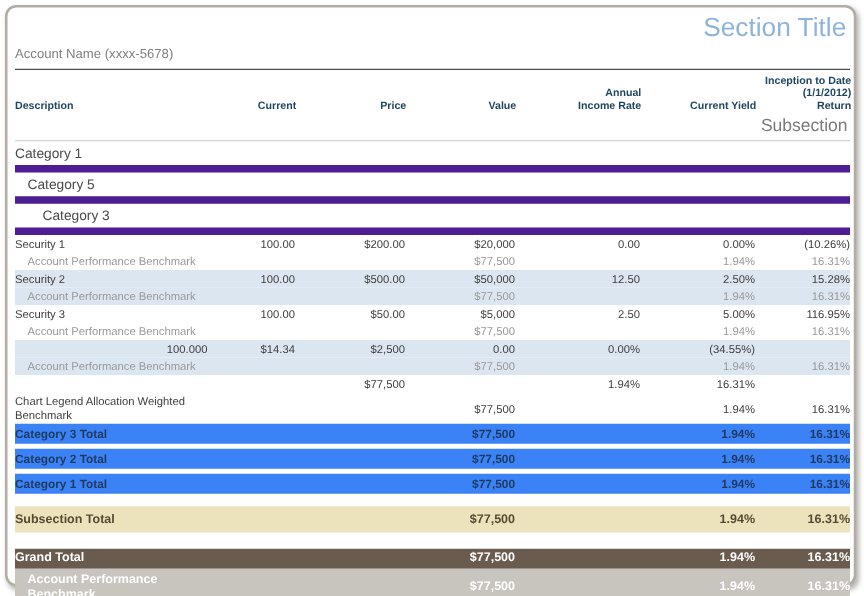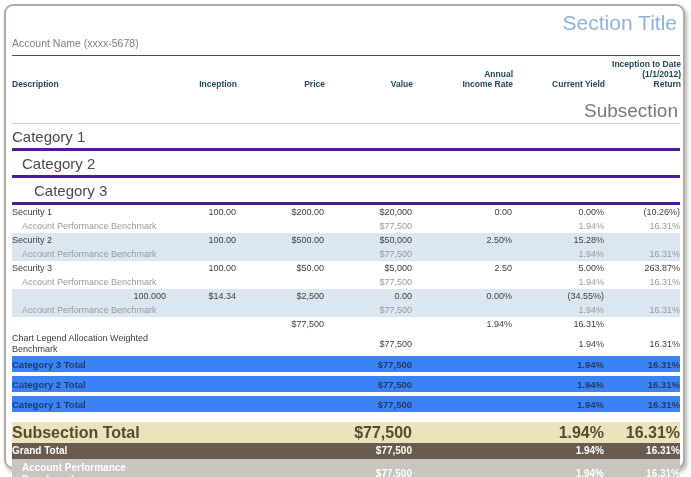--- a/index.html
+++ b/index.html
@@ -15,82 +15,82 @@
            padding:2px 3px 5px 0;border-bottom:1.5px solid #4e4e4e;}
 
   .grid{display:grid;grid-template-columns:155px 70px 88px 88px 100px 92px 76px;}
 
   .hdr{margin-top:3px;align-items:end;color:#1e4660;font-weight:bold;font-size:8.5px;line-height:10px;}
   .hdr .cell{white-space:pre-line;}
 
   .cell{text-align:right;overflow:hidden;}
   .cell.description{text-align:left;}
 
-  .subsection{text-align:right;font-size:19px;line-height:16px;color:#7a7a7a;
-              padding:3px 2px 4px 0;border-bottom:1px solid #d5d4d2;margin-top:11px;}
+  .subsection{text-align:right;font-size:14px;line-height:16px;color:#7a7a7a;
+              padding:3px 2px 4px 0;border-bottom:1px solid #d5d4d2;}
 
   .row{align-items:center;}
   .row .cell{padding:2px 1px 1px 0;}
 
-  .row.category{font-size:15px;color:#4a4a4a;border-bottom:3px solid #4c1d95;}
+  .row.category{font-size:11px;color:#4a4a4a;border-bottom:6px solid #4c1d95;}
   .row.category .cell{padding:4px 0 3px 0;}
   .row.category.lvl2 .cell{padding-left:10px;}
   .row.category.lvl3 .cell{padding-left:22px;}
 
   .row.security,.row.benchmark,.row.chart-benchmark{font-size:9px;line-height:11px;color:#404040;}
   .row.benchmark{color:#999999;}
   .row.benchmark .cell.description{padding-left:10px;}
   .row.shaded{background:#dce6f1;}
 
   .row.category-total{background:#3b82f6;font-weight:bold;font-size:9.5px;line-height:11px;
                       color:#1f3a5f;margin-bottom:4px;}
   .row.category-total .cell{padding:3px 1px 2px 0;}
 
-  .row.subsection-total{background:#ece3bd;font-weight:bold;font-size:16px;line-height:12px;
+  .row.subsection-total{background:#ece3bd;font-weight:bold;font-size:10px;line-height:12px;
                         color:#574a31;margin-top:10px;}
   .row.subsection-total .cell{padding:5px 1px 4px 0;}
 
   .row.grand-total{background:#695c4f;font-weight:bold;font-size:10px;line-height:12px;
-                   color:#ffffff;}
+                   color:#ffffff;margin-top:13px;}
   .row.grand-total .cell{padding:2px 1px 2px 0;}
 
   .row.grand-benchmark{background:#c8c4be;font-weight:bold;font-size:10px;line-height:12px;color:#ffffff;}
   .row.grand-benchmark .cell{padding:3px 1px 3px 0;}
   .row.grand-benchmark .cell.description{padding-left:10px;}
 </style>
 </head>
 <body>
 
 <div class="card">
 
   <div class="title">Section Title</div>
 
   <div class="account">Account Name (xxxx-5678)</div>
 
   <div class="grid hdr">
     <div class="cell description">Description</div>
-    <div class="cell">Inception</div>
+    <div class="cell">Current</div>
     <div class="cell">Price</div>
     <div class="cell">Value</div>
     <div class="cell">Annual
 Income Rate</div>
     <div class="cell">Current Yield</div>
     <div class="cell">Inception to Date
 (1/1/2012)
 Return</div>
   </div>
 
   <div class="subsection">Subsection</div>
 
   <div id="rows">
       <div class="row grid category lvl1">
         <div class="cell description" style="grid-column: 1 / -1;">Category 1</div>
       </div>
       <div class="row grid category lvl2">
-        <div class="cell description" style="grid-column: 1 / -1;">Category 2</div>
+        <div class="cell description" style="grid-column: 1 / -1;">Category 5</div>
       </div>
       <div class="row grid category lvl3">
         <div class="cell description" style="grid-column: 1 / -1;">Category 3</div>
       </div>
       <div class="row grid security">
         <div class="cell description">Security 1</div>
         <div class="cell quantity">100.00</div>
         <div class="cell price">$200.00</div>
         <div class="cell value">$20,000</div>
         <div class="cell annual_income_rate">0.00</div>
@@ -104,40 +104,41 @@
         <div class="cell value">$77,500</div>
         <div class="cell annual_income_rate"></div>
         <div class="cell current_yield">1.94%</div>
         <div class="cell inception_return">16.31%</div>
       </div>
       <div class="row grid security shaded">
         <div class="cell description">Security 2</div>
         <div class="cell quantity">100.00</div>
         <div class="cell price">$500.00</div>
         <div class="cell value">$50,000</div>
+        <div class="cell annual_income_rate">12.50</div>
         <div class="cell current_yield">2.50%</div>
         <div class="cell inception_return">15.28%</div>
       </div>
       <div class="row grid benchmark shaded">
         <div class="cell description">Account Performance Benchmark</div>
         <div class="cell quantity"></div>
         <div class="cell price"></div>
         <div class="cell value">$77,500</div>
         <div class="cell annual_income_rate"></div>
         <div class="cell current_yield">1.94%</div>
         <div class="cell inception_return">16.31%</div>
       </div>
       <div class="row grid security">
         <div class="cell description">Security 3</div>
         <div class="cell quantity">100.00</div>
         <div class="cell price">$50.00</div>
         <div class="cell value">$5,000</div>
         <div class="cell annual_income_rate">2.50</div>
         <div class="cell current_yield">5.00%</div>
-        <div class="cell inception_return">263.87%</div>
+        <div class="cell inception_return">116.95%</div>
       </div>
       <div class="row grid benchmark">
         <div class="cell description">Account Performance Benchmark</div>
         <div class="cell quantity"></div>
         <div class="cell price"></div>
         <div class="cell value">$77,500</div>
         <div class="cell annual_income_rate"></div>
         <div class="cell current_yield">1.94%</div>
         <div class="cell inception_return">16.31%</div>
       </div>

